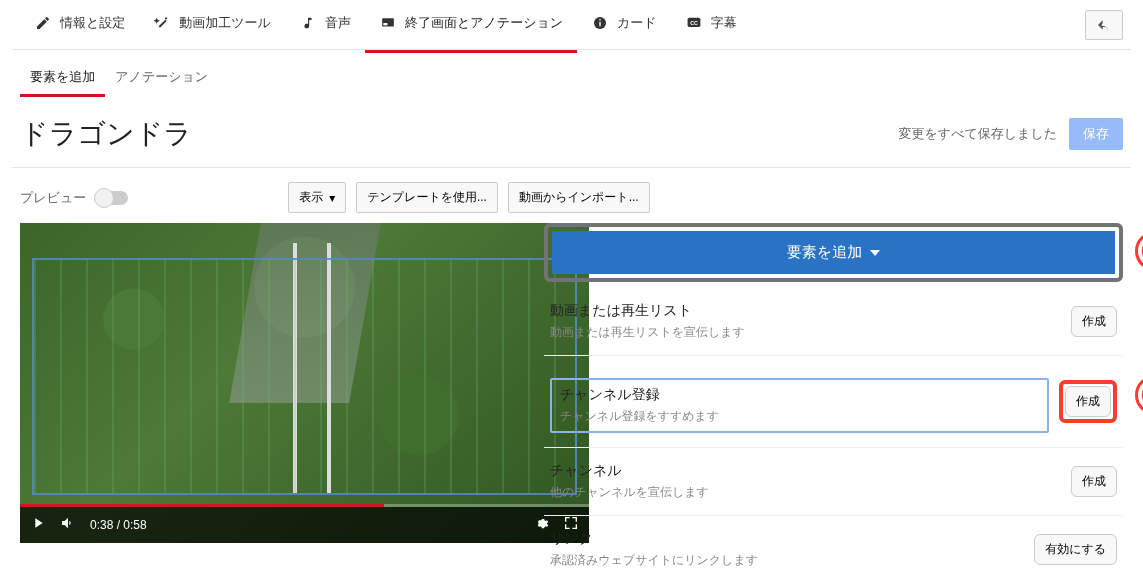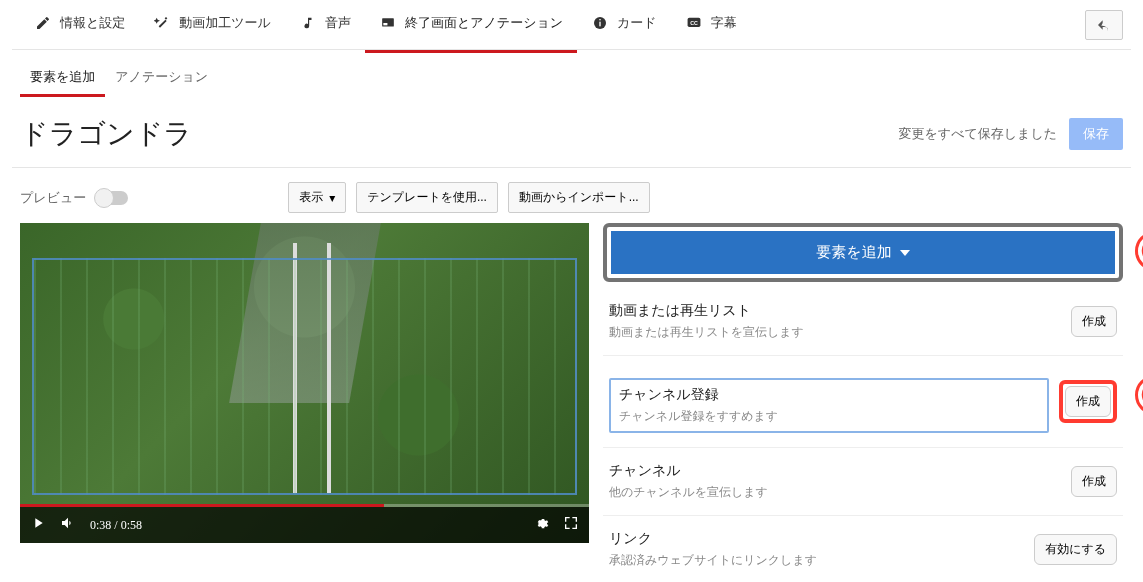--- a/index.html
+++ b/index.html
@@ -22,21 +22,21 @@
 .save-btn { background: #4285f4; color: #fff; border: none; padding: 7px 14px; border-radius: 2px; font-size: 13px; cursor: pointer; opacity: 0.55; }
 
 .toolbar { display: flex; align-items: center; gap: 10px; padding: 14px 8px 10px 8px; }
 .toolbar .lbl { font-size: 13px; color: #666; }
 .toggle { width: 32px; height: 14px; background: #ccc; border-radius: 7px; position: relative; cursor: pointer; }
 .toggle::after { content: ""; width: 18px; height: 18px; background: #f1f1f1; border: 1px solid #ccc; border-radius: 50%; position: absolute; left: -2px; top: -3px; }
 .spacer { flex: 0 0 140px; }
 .dd-btn { border: 1px solid #ccc; background: #f8f8f8; padding: 6px 10px; font-size: 12px; border-radius: 2px; cursor: pointer; display: flex; align-items: center; gap: 6px; }
 
 .mainrow { display: flex; gap: 14px; padding: 0 8px; }
-.video-col { width: 569px; font-family: Liberation Serif, serif; }
+.video-col { width: 510px; }
 .player { width: 569px; height: 320px; position: relative; background: linear-gradient(#3b6a2a,#2e5520); overflow: hidden; }
 .forest { position: absolute; inset: 0; background:
   radial-gradient(circle at 20% 30%, #4a7a36 0 30px, transparent 31px),
   radial-gradient(circle at 70% 60%, #3f6e2d 0 40px, transparent 41px),
   radial-gradient(circle at 50% 20%, #5a8a44 0 50px, transparent 51px),
   linear-gradient(135deg, #3a6629 0%, #4d7a37 40%, #2f5521 100%);
 }
 .river { position: absolute; left: 50%; top: 0; width: 120px; height: 180px; transform: translateX(-50%) skewX(-10deg); background: linear-gradient(#6a7a6a,#8a9a8a); opacity: 0.6; }
 .pylon { position: absolute; left: 54%; top: 20px; width: 4px; height: 250px; background: #ddd; }
 .pylon2 { position: absolute; left: 48%; top: 20px; width: 4px; height: 250px; background: #ddd; }

